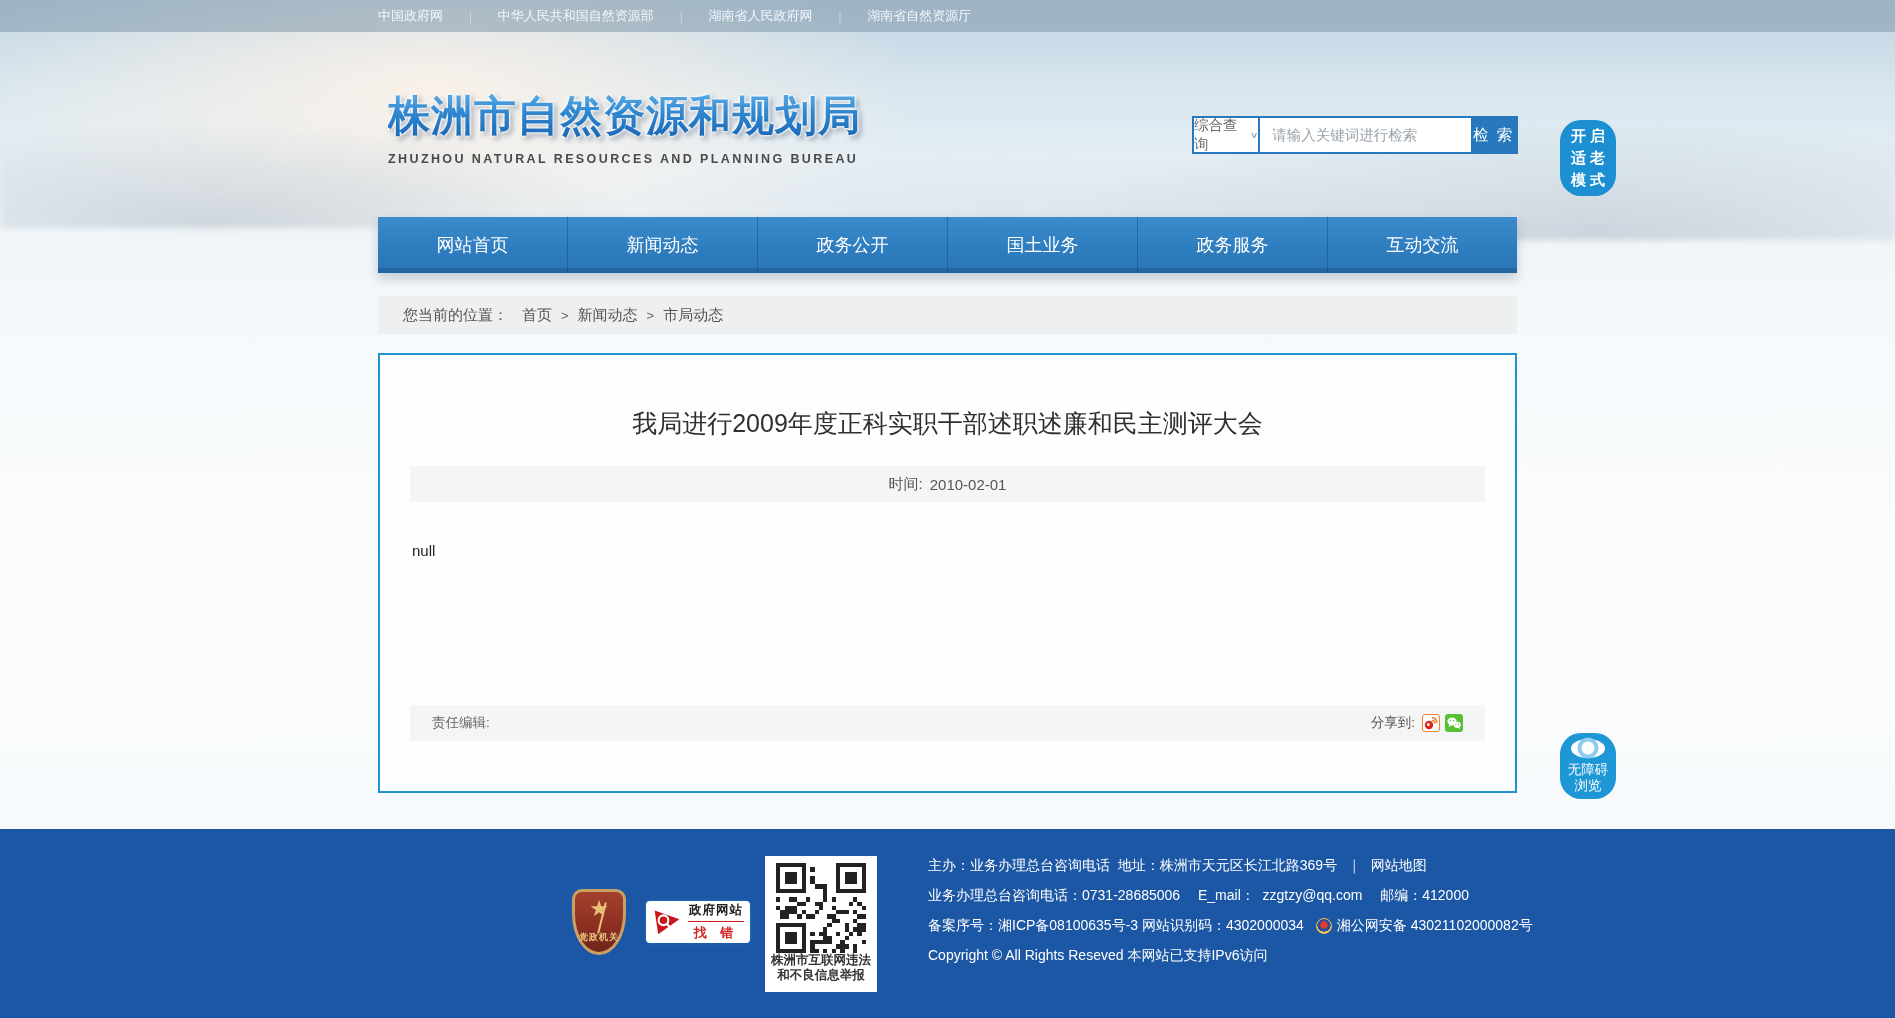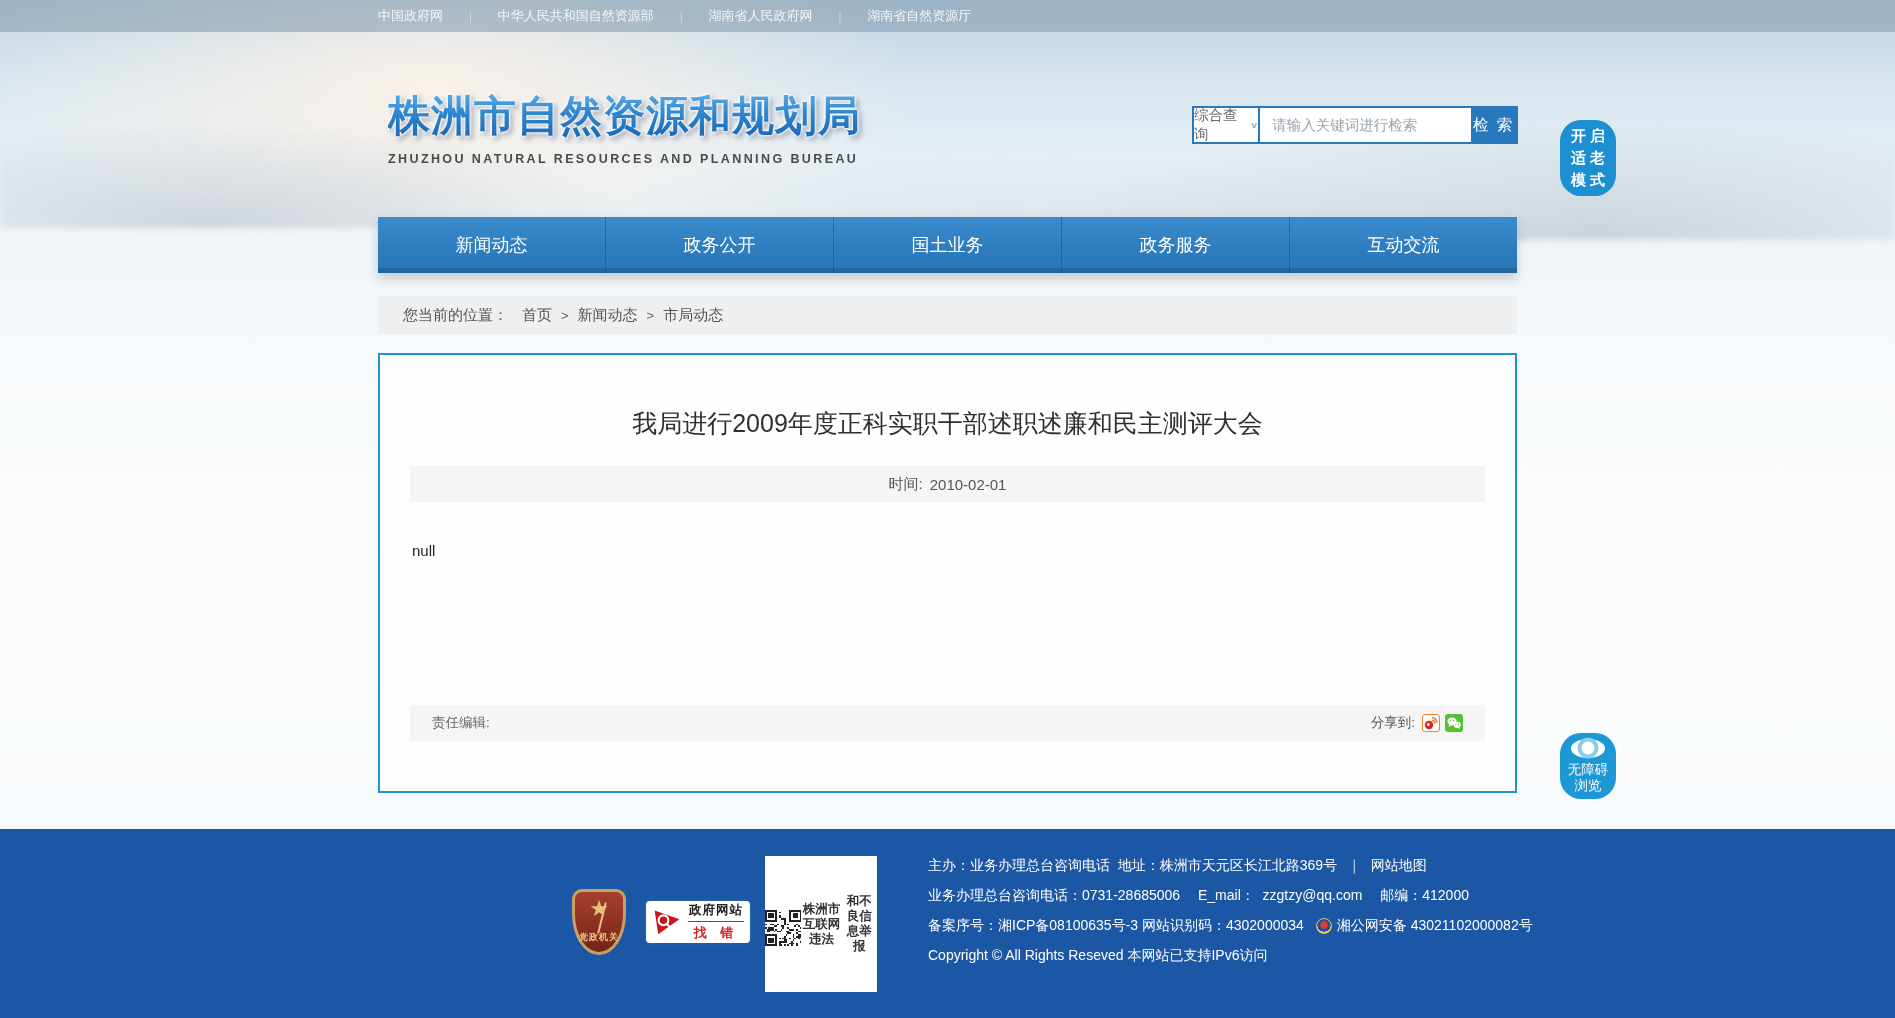--- a/index.html
+++ b/index.html
@@ -37,21 +37,21 @@
   .site-logo { position:absolute; left:388px; top:88px; cursor:pointer; }
   .site-title {
     font-size:42px; font-weight:bold; letter-spacing:1px;
     background:linear-gradient(180deg,#66b4ea 0%,#2f86cf 45%,#155fae 100%);
     -webkit-background-clip:text; background-clip:text; color:transparent;
     filter:drop-shadow(0 0 1.5px #fff) drop-shadow(0 0 1px #fff) drop-shadow(3px 3px 2px rgba(60,80,110,.35));
   }
   .site-subtitle { margin-top:8px; font-size:12.5px; font-weight:bold; color:#4a4a4a; letter-spacing:2.4px; }
 
   
-  .search { position:absolute; left:1192px; top:106px; width:326px; height:38px;
+  .search { position:absolute; left:1192px; top:116px; width:326px; height:38px;
     display:flex; border:2px solid #2878be; background:#fff; }
   .search-cat { width:88px; display:flex; align-items:center; justify-content:center; gap:10px;
     border-right:2px solid #2878be; background:#fff; font-size:14.5px; color:#6b6b6b; cursor:pointer; }
   .search-cat .chev { font-size:11px; color:#6f9cc0; transform:scaleY(.8); }
   .search-input { flex:1; border:none; outline:none; padding:0 12px; font-size:14.5px; color:#444;
     font-family:"Liberation Sans","DejaVu Sans",sans-serif; }
   .search-input::placeholder { color:#9aa3ab; }
   .search-btn { width:60px; background:#2878be; color:#fff; border:none; font-size:15.5px;
     letter-spacing:2px; cursor:pointer; font-family:inherit; }
 
@@ -109,21 +109,21 @@
   .shield .label { font-size:9px; color:#ecc77f; font-weight:bold; margin-bottom:8px; letter-spacing:1px; }
 
   .finderr { position:absolute; left:644px; top:70px; width:108px; height:46px; background:#fff;
     border:2px solid #1b5fae; border-radius:6px; display:flex; align-items:center; padding:3px 6px; gap:6px; cursor:pointer; }
   .finderr-txt { flex:1; text-align:center; }
   .finderr-l1 { font-size:12.5px; font-weight:bold; color:#222; letter-spacing:1px;
     border-bottom:1px solid #c22; padding-bottom:2px; }
   .finderr-l2 { font-size:13px; font-weight:bold; color:#d42626; letter-spacing:5px; margin-top:2px; }
 
   .qr-panel { position:absolute; left:765px; top:27px; width:112px; height:136px; background:#fff;
-    display:flex; flex-direction:row; align-items:center; }
+    display:flex; flex-direction:column; align-items:center; }
   .qr-panel svg { margin-top:7px; }
   .qr-cap { font-size:12.5px; font-weight:bold; color:#333; line-height:15px; text-align:center; }
 
   .finfo { position:absolute; left:928px; top:22px; font-size:14px; }
   .finfo .row { height:30px; display:flex; align-items:center; white-space:pre; }
   .finfo a { color:#fff; text-decoration:none; cursor:pointer; }
   .finfo .vsep { margin:0 10px; opacity:.9; }
   .police-badge { width:16px; height:16px; border-radius:50%; margin:0 5px 0 12px; flex:none;
     background:radial-gradient(circle at 50% 42%, #e23b2e 0 34%, #2a4f9e 35% 62%, #f2c24e 63% 100%);
     border:1px solid #f2c24e; }
@@ -162,20 +162,21 @@
     <button class="search-btn">检 索</button>
   </div>
 
   <div class="side-btn elder">
     <span>开 启</span>
     <span>适 老</span>
     <span>模 式</span>
   </div>
 
   <div class="nav">
+    <div class="nav-item">网站首页</div>
     <div class="nav-item">新闻动态</div>
     <div class="nav-item">政务公开</div>
     <div class="nav-item">国土业务</div>
     <div class="nav-item">政务服务</div>
     <div class="nav-item">互动交流</div>
   </div>
 
   <div class="crumbbar">
     <span>您当前的位置：</span>
     <span class="gap"></span>

